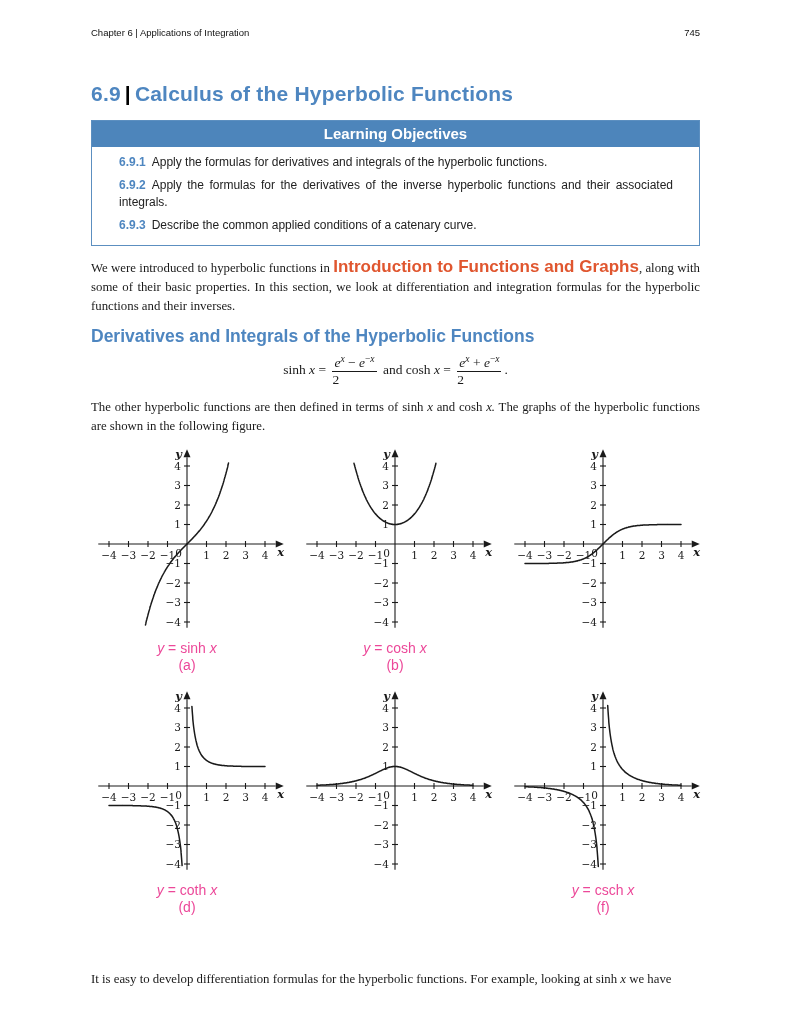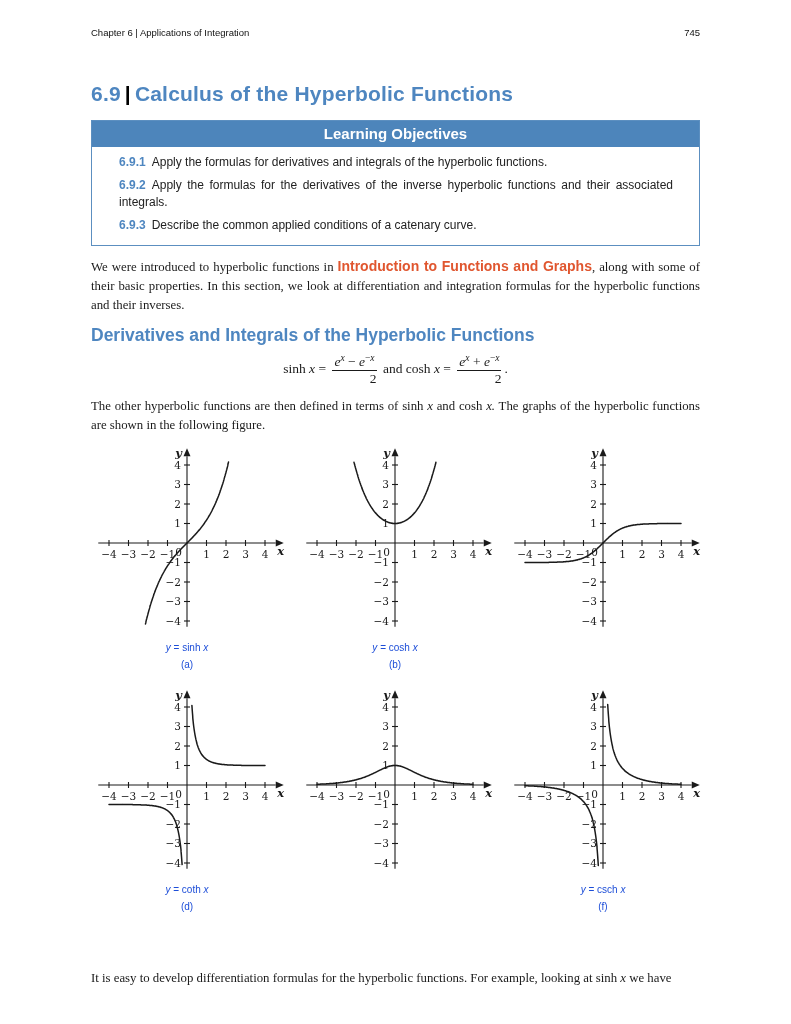--- a/index.html
+++ b/index.html
@@ -36,50 +36,50 @@
     font-family:"Liberation Sans", sans-serif; font-size:12px;
     line-height:17px; margin-top:6px; text-align:justify; color:#222;
   }
   .lo-item:first-child { margin-top:0; }
   .lo-num { color:#4e86c0; font-weight:bold; margin-right:6px; }
 
   
   p.body { font-size:12.8px; line-height:19px; text-align:justify; margin-top:11px; }
   .link {
     font-family:"Liberation Sans", sans-serif; font-weight:bold;
-    color:#e0562f; text-decoration:none; font-size:14px; cursor:pointer;
+    color:#e0562f; text-decoration:none; font-size:17px; cursor:pointer;
   }
 
   h2.sub {
     margin-top:10px; font-family:"Liberation Sans", sans-serif;
     font-size:17.5px; font-weight:bold; color:#4e86c0;
   }
   p.recall { font-size:12.8px; margin-top:8px; }
 
   
   .formula {
     margin-top:8px; text-align:center; font-size:13.5px;
     font-family:"Liberation Serif", serif;
   }
   .formula i { font-style:italic; }
-  .frac { display:inline-block; vertical-align:middle; text-align:right; margin:0 3px; }
+  .frac { display:inline-block; vertical-align:middle; text-align:left; margin:0 3px; }
   .frac .num { display:block; border-bottom:1px solid #1a1a1a; padding:0 2px 1px; line-height:15px; }
   .frac .den { display:block; line-height:14px; padding-top:1px; }
   sup { font-size:9.5px; vertical-align:super; line-height:0; }
 
   .mathv { font-style:italic; }
 
   
   .figure-block { margin-top:12px; }
   .chart-grid { display:flex; flex-wrap:wrap; justify-content:space-between; width:616px; margin-left:-4px; }
   .chart-cell { width:200px; margin-bottom:16px; }
   .chart-canvas { width:200px; height:188px; }
   .chart-caption {
     text-align:center; font-family:"Liberation Sans", sans-serif;
-    font-size:10px; color:#1d4ed8; margin-top:4px; line-height:17px;
+    font-size:14px; color:#ec4899; margin-top:4px; line-height:17px;
   }
   .chart-caption .eqline i { font-style:italic; }
   .chart-caption .letter { display:block; }
 
   svg text.tick { font-family:"DejaVu Serif", serif; font-size:10.5px; fill:#1a1a1a; }
   svg text.axisletter { font-family:"DejaVu Serif", serif; font-size:11.5px; font-weight:bold; font-style:italic; fill:#1a1a1a; }
   svg .axis { stroke:#1a1a1a; stroke-width:1.1; }
   svg .curve { stroke:#1a1a1a; stroke-width:1.5; fill:none; stroke-linecap:round; }
   svg polygon { fill:#1a1a1a; }
 

